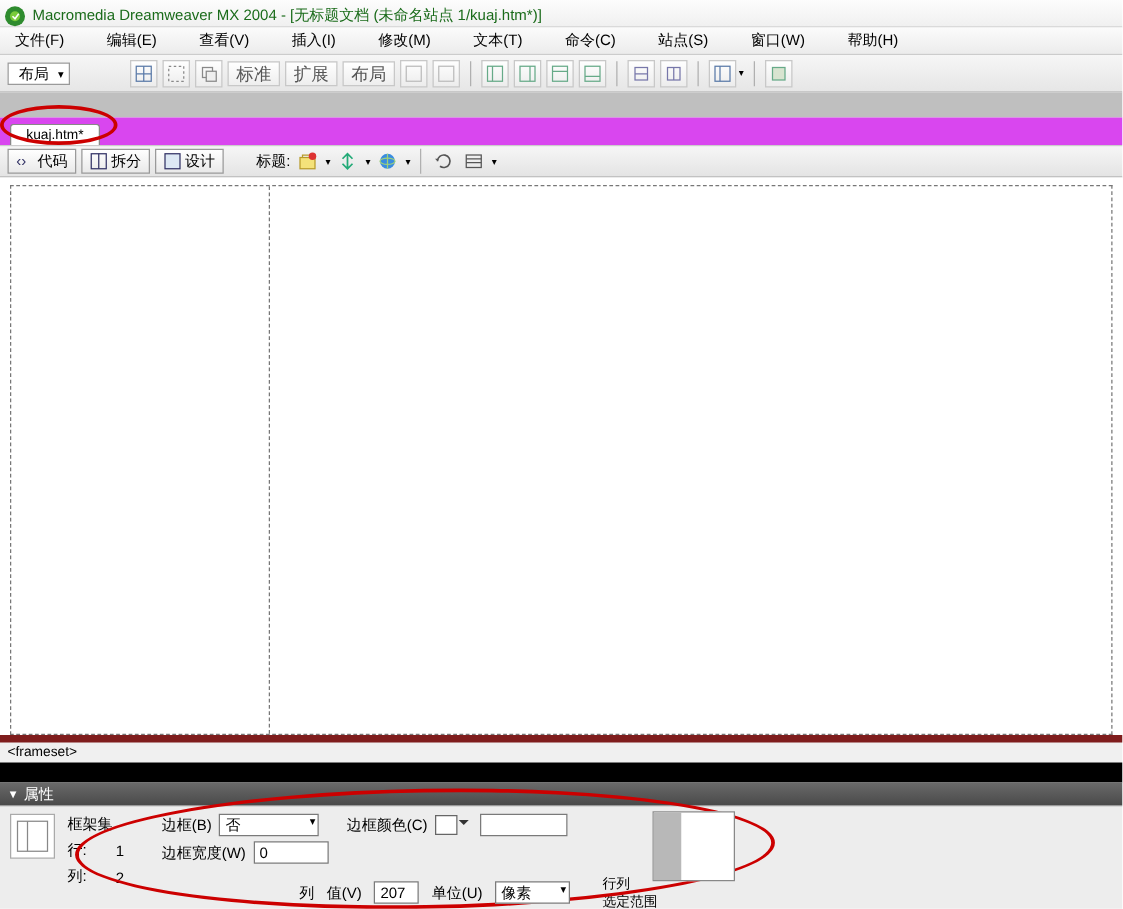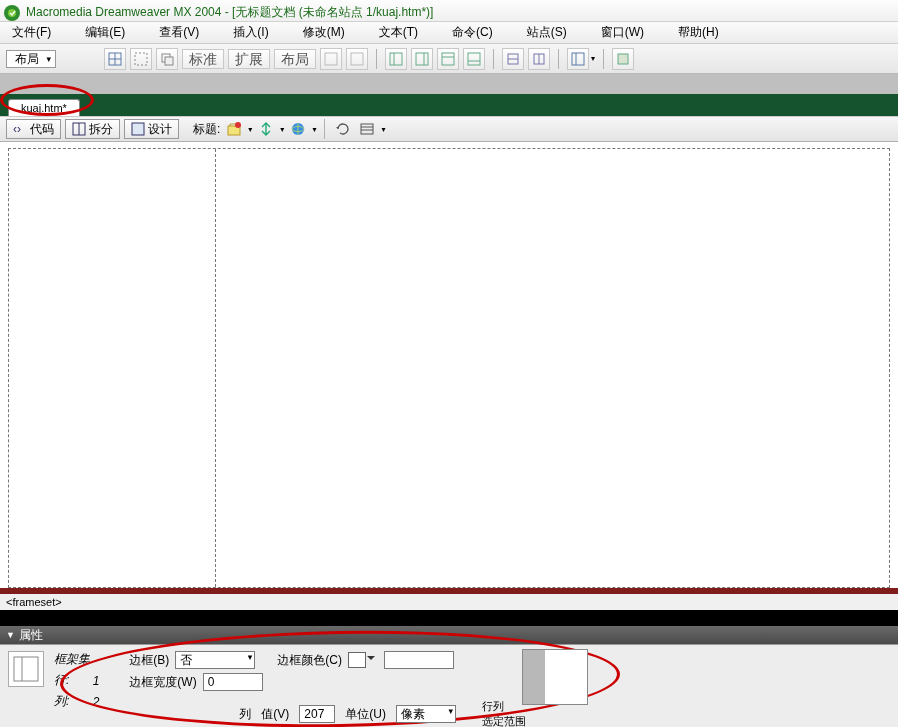--- a/index.html
+++ b/index.html
@@ -20,29 +20,29 @@
 .layout-dd { border:1px solid #9a9a9a; background:#fff; padding:1px 16px 1px 8px; position:relative; height:18px; line-height:14px;}
 .layout-dd::after{content:"▾"; position:absolute; right:4px; top:1px; font-size:9px;}
 .tb-sep { width:1px; height:20px; background:#b0b0b0; margin:0 4px;}
 .tb-btn { width:22px; height:22px; border:1px solid #c8c8c8; background:linear-gradient(#fff,#ececec); display:flex;align-items:center;justify-content:center;}
 .tb-label-btn{border:1px solid #c8c8c8;background:linear-gradient(#fff,#eee);padding:1px 6px;height:20px;line-height:16px;font-size:14px;color:#555;}
 
 
 .graystrip{height:20px;background:#bfbfbf;}
 
 
-.doctab-row{ background:#14532d; height:22px; display:flex;align-items:flex-end; padding-left:8px; position:relative;}
+.doctab-row{ background:#d946ef; height:22px; display:flex;align-items:flex-end; padding-left:8px; position:relative;}
 .doctab{ background:#fff; border:1px solid #888; border-bottom:none; padding:2px 12px; font-size:11px; border-radius:3px 3px 0 0;}
 .annot-ellipse{position:absolute; left:0px; top:-10px; width:94px; height:32px; border:3px solid #cc0000; border-radius:50%; pointer-events:none;}
 
 
 .doctoolbar{ height:26px; background:linear-gradient(#f6f6f6,#e4e4e4); border-top:1px solid #ccc; border-bottom:1px solid #b0b0b0; display:flex; align-items:center; padding:0 6px; gap:4px;}
 .view-btn{ display:flex;align-items:center;gap:3px; border:1px solid #9a9a9a; background:linear-gradient(#fff,#e9e9e9); padding:1px 6px; height:20px;}
 .view-btn .ic{width:14px;height:14px;}
-.title-label{margin-left:10px;}
+.title-label{margin-left:22px;}
 .title-input{ width:160px; height:18px; border:1px solid #7a7a7a; background:#fff; padding:0 4px;}
 .tool-icon{ width:20px; height:20px; display:flex;align-items:center;justify-content:center;}
 
 
 .canvas-wrap{ height:446px; background:#fff; padding:6px 8px 0 8px;}
 .canvas{ width:100%; height:100%; border:1px dashed #777; background:#fff; display:flex;}
 .frame-left{width:207px; border-right:1px dashed #777; height:100%;}
 .frame-right{flex:1;}
 
 
@@ -267,21 +267,21 @@
 <div class="prop-body">
   <div class="annot-ellipse2"></div>
 
   <div class="prop-icon">
     <svg viewBox="0 0 28 28">
         <rect x="2" y="2" width="24" height="24" fill="none" stroke="#888"></rect>
         <line x1="10" y1="2" x2="10" y2="26" stroke="#888"></line>
       </svg>
   </div>
 
-  <div style="float:left;font-style:italic;">
+  <div style="float:left;">
     <div class="row">
       <span class="lbl">框架集</span>
     </div>
     <div class="row" style="gap:10px">
       <span class="lbl">行:</span>
       <span class="lbl" style="width:20px;text-align:right">1</span>
     </div>
     <div class="row" style="gap:10px">
       <span class="lbl">列:</span>
       <span class="lbl" style="width:20px;text-align:right">2</span>

